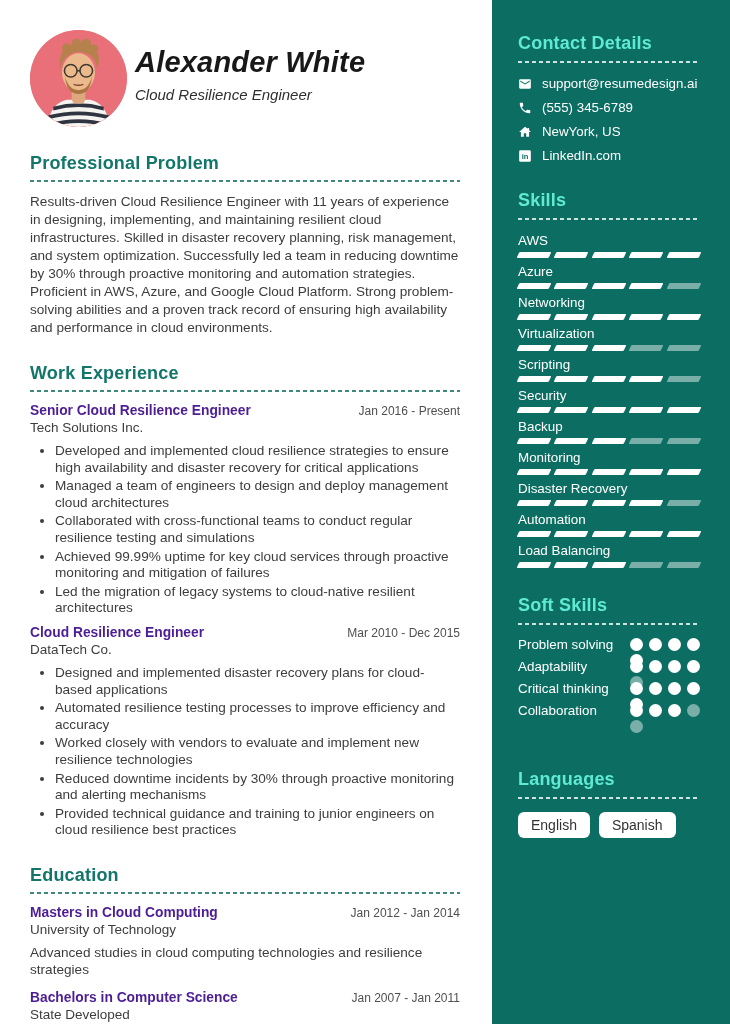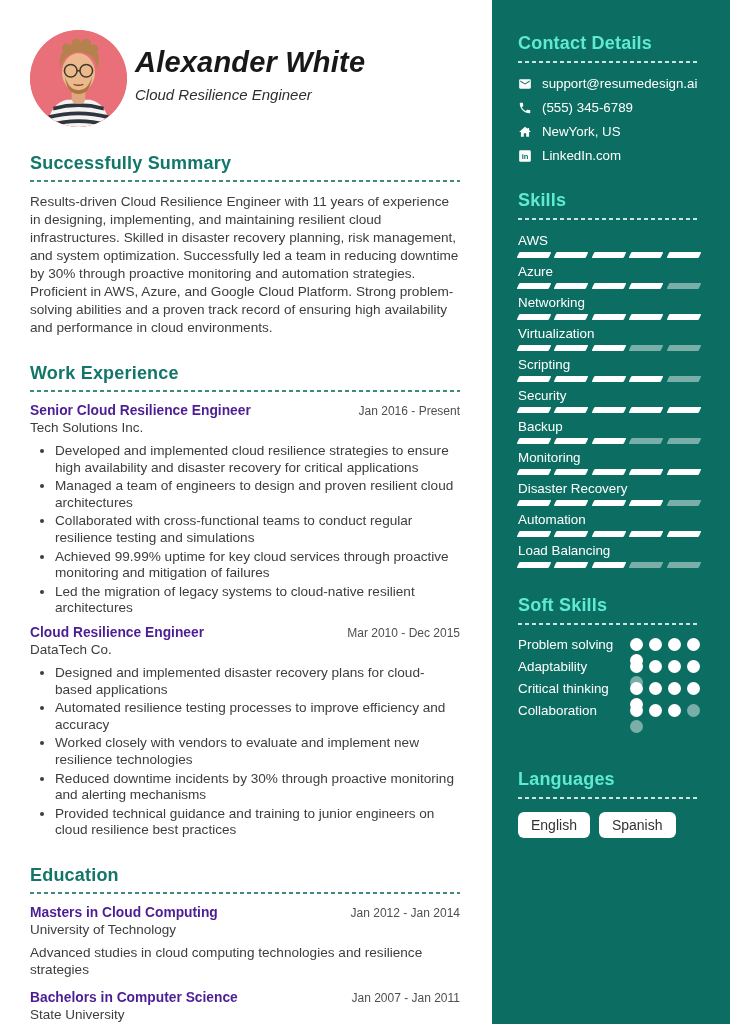--- a/index.html
+++ b/index.html
@@ -112,38 +112,38 @@
           </g>
         </svg>
       </div>
       <div class="id-block">
         <h1 class="name">Alexander White</h1>
         <div class="job-headline">Cloud Resilience Engineer</div>
       </div>
     </div>
 
     <div class="section">
-      <h2 class="sec-title">Successfully Summary</h2>
+      <h2 class="sec-title">Professional Problem</h2>
       <div class="dashes"></div>
       <p class="summary-text">Results-driven Cloud Resilience Engineer with 11 years of experience in designing, implementing, and maintaining resilient cloud infrastructures. Skilled in disaster recovery planning, risk management, and system optimization. Successfully led a team in reducing downtime by 30% through proactive monitoring and automation strategies. Proficient in AWS, Azure, and Google Cloud Platform. Strong problem-solving abilities and a proven track record of ensuring high availability and performance in cloud environments.</p>
     </div>
 
     <div class="section">
       <h2 class="sec-title">Work Experience</h2>
       <div class="dashes"></div>
       <div id="jobs">
           <div class="job">
             <div class="row-head">
               <div class="role">Senior Cloud Resilience Engineer</div>
               <div class="dates">Jan 2016 - Present</div>
             </div>
             <div class="org">Tech Solutions Inc.</div>
             <ul class="bullets">
               <li>Developed and implemented cloud resilience strategies to ensure high availability and disaster recovery for critical applications</li>
-              <li>Managed a team of engineers to design and proven resilient cloud architectures</li>
+              <li>Managed a team of engineers to design and deploy management cloud architectures</li>
               <li>Collaborated with cross-functional teams to conduct regular resilience testing and simulations</li>
               <li>Achieved 99.99% uptime for key cloud services through proactive monitoring and mitigation of failures</li>
               <li>Led the migration of legacy systems to cloud-native resilient architectures</li>
             </ul>
           </div>
           <div class="job">
             <div class="row-head">
               <div class="role">Cloud Resilience Engineer</div>
               <div class="dates">Mar 2010 - Dec 2015</div>
             </div>
@@ -169,21 +169,21 @@
               <div class="dates">Jan 2012 - Jan 2014</div>
             </div>
             <div class="org">University of Technology</div>
             <div class="edu-desc">Advanced studies in cloud computing technologies and resilience strategies</div>
           </div>
           <div class="edu">
             <div class="row-head">
               <div class="role">Bachelors in Computer Science</div>
               <div class="dates">Jan 2007 - Jan 2011</div>
             </div>
-            <div class="org">State University</div>
+            <div class="org">State Developed</div>
           </div>
         </div>
     </div>
 
   </div>
 
   <aside class="sidebar">
 
     <div class="side-section">
       <h2 class="side-title">Contact Details</h2>

